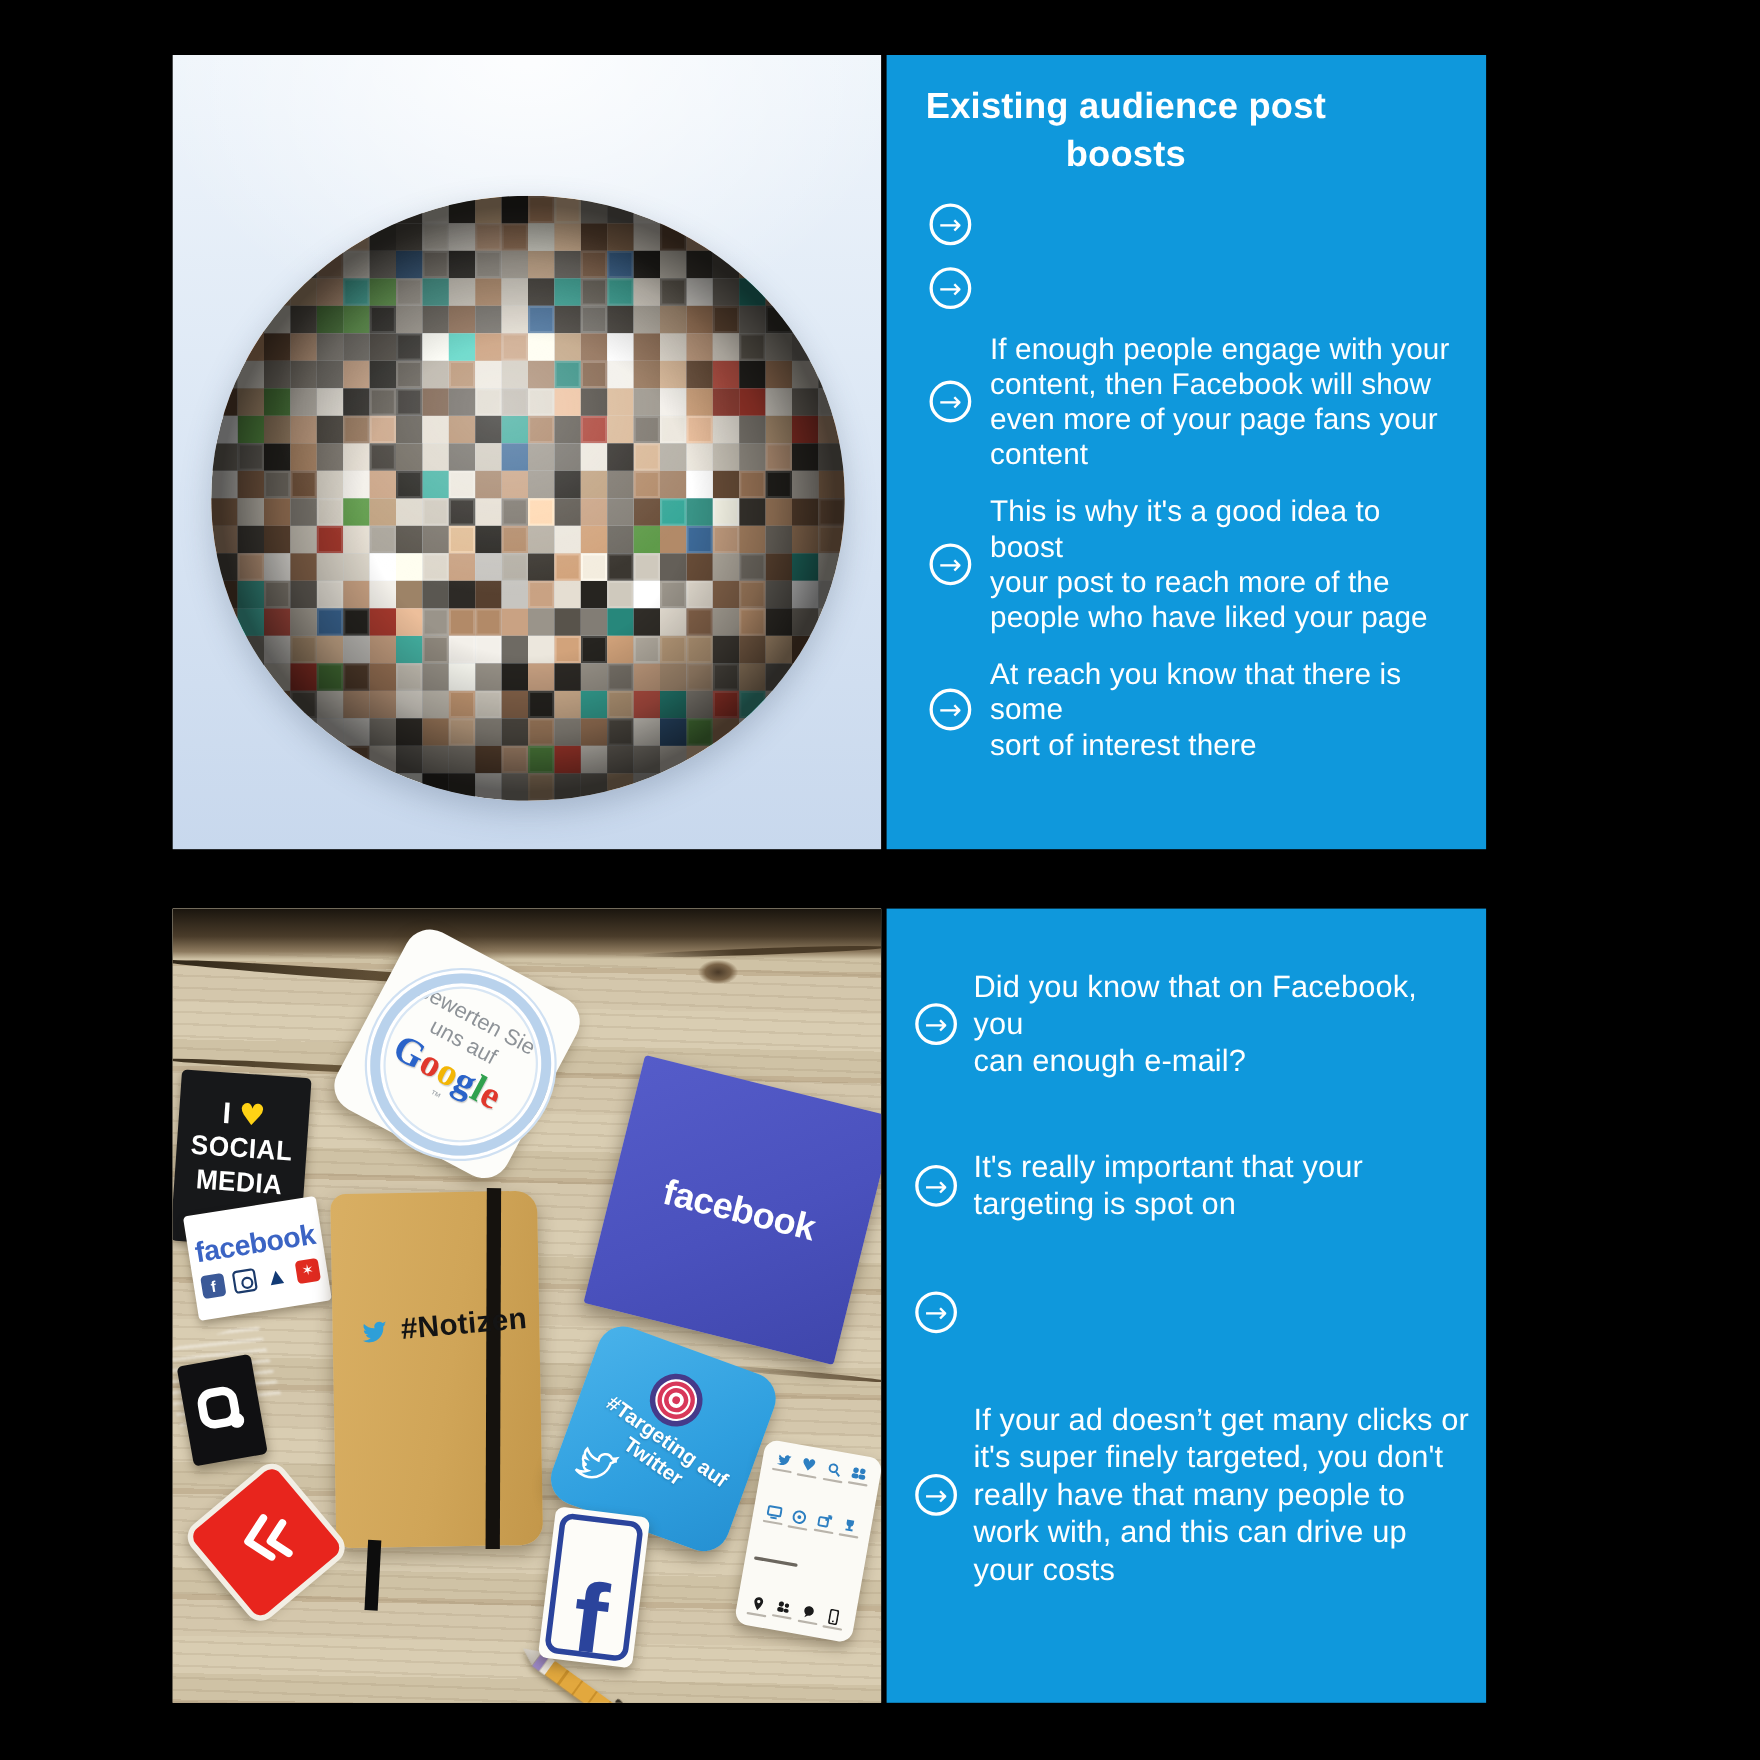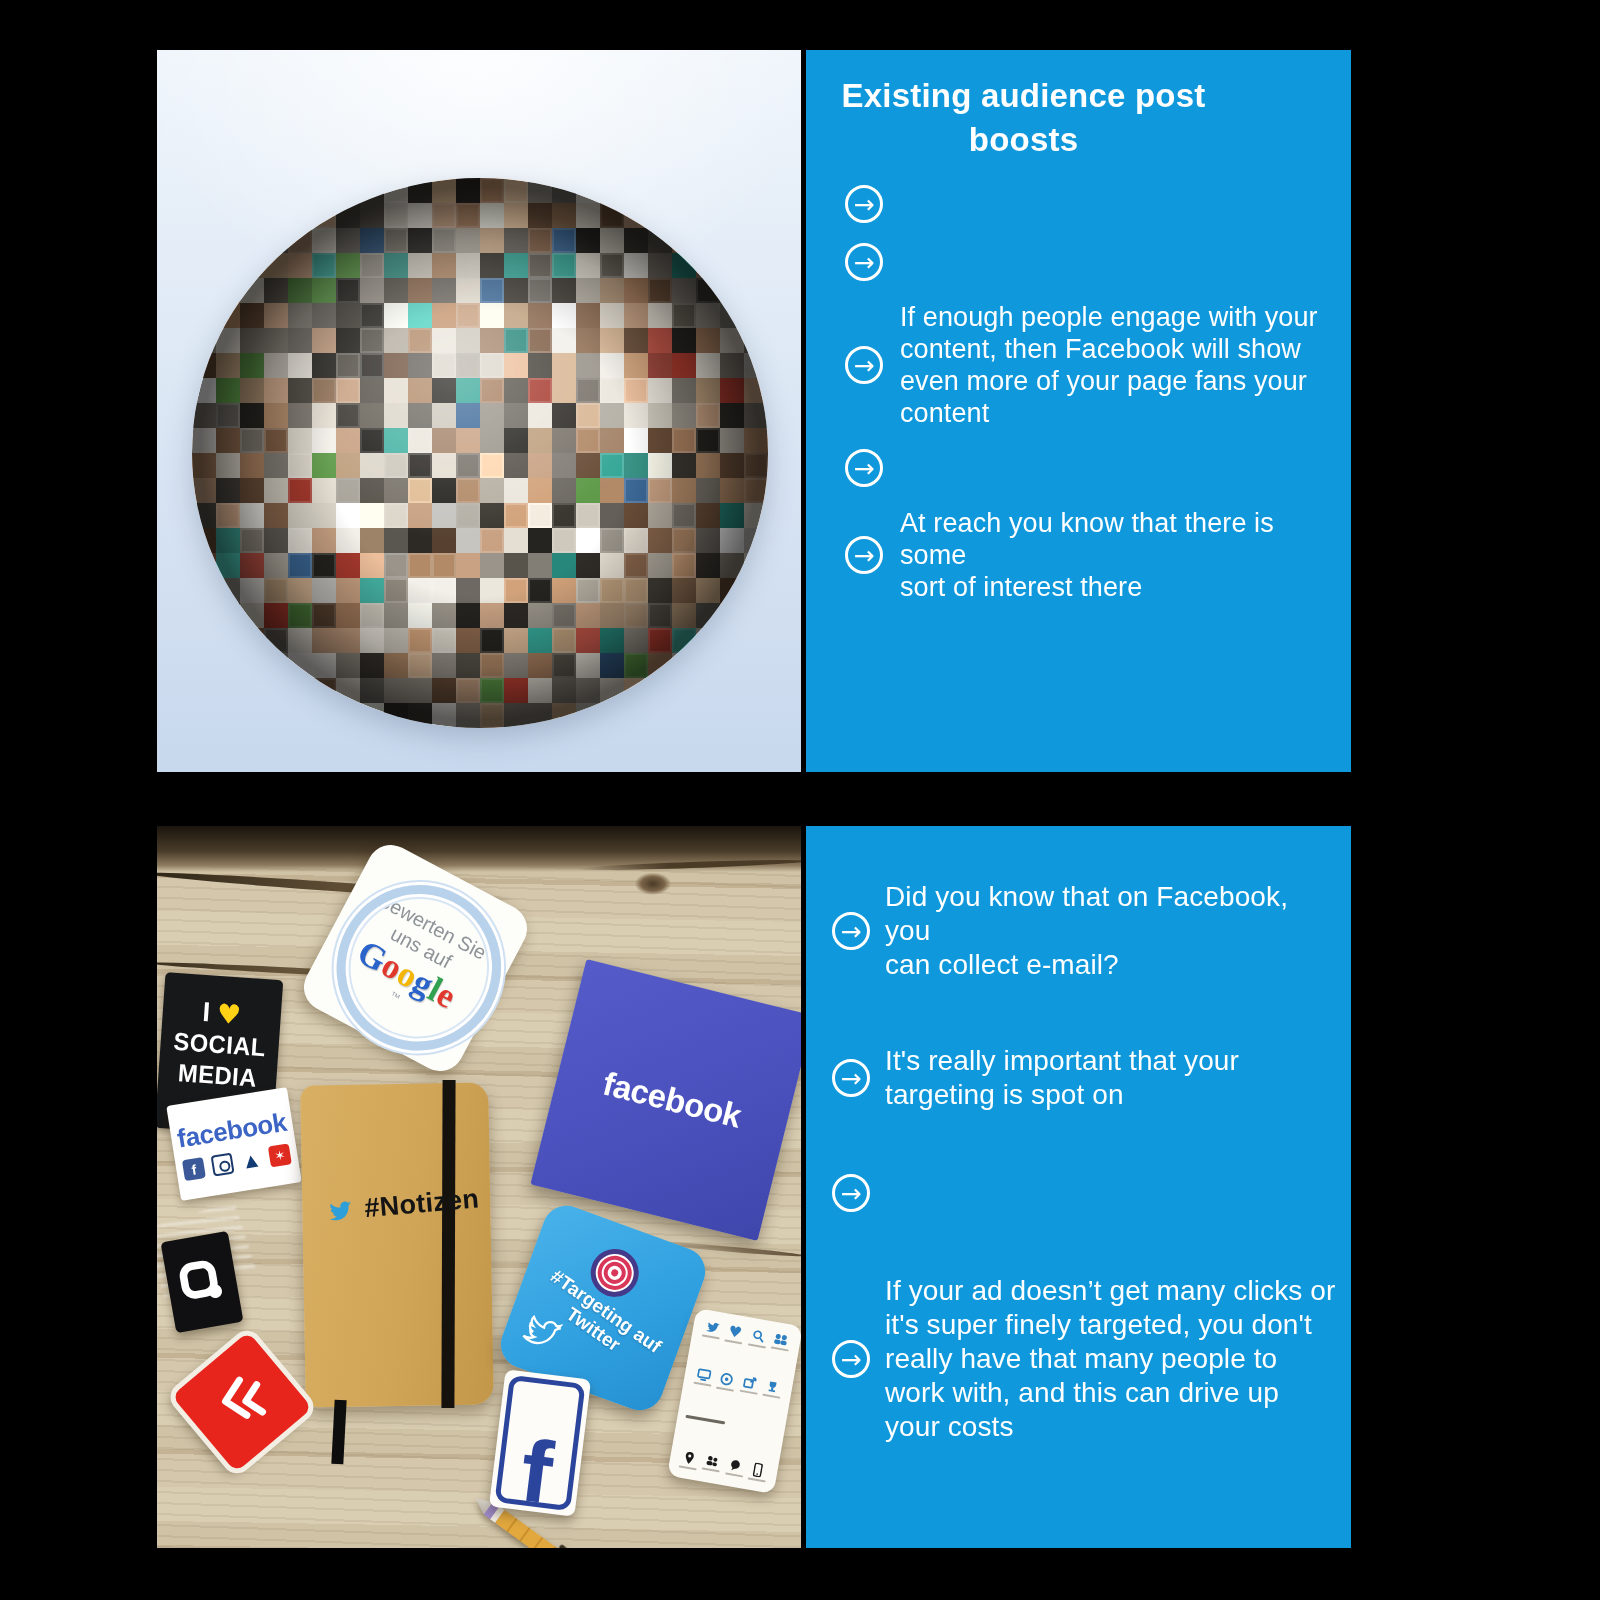--- a/index.html
+++ b/index.html
@@ -706,20 +706,23 @@
           <li class="bullet">
             <span class="b-icon">→</span>
             <span class="b-text">If enough people engage with your
 content, then Facebook will show
 even more of your page fans your
 content</span>
           </li>
 
           <li class="bullet">
             <span class="b-icon">→</span>
+            <span class="b-text">This is why it's a good idea to boost
+your post to reach more of the
+people who have liked your page</span>
           </li>
 
           <li class="bullet">
             <span class="b-icon">→</span>
             <span class="b-text">At reach you know that there is some
 sort of interest there</span>
           </li>
         </ul>
     </div>
   </section>
@@ -911,21 +914,21 @@
         </svg>
       </div>
     </div>
 
     <div class="panel panel-bottom">
       <ul class="bullets bullets-bottom">
 
           <li class="bullet">
             <span class="b-icon">→</span>
             <span class="b-text">Did you know that on Facebook, you
-can collect e-mail?</span>
+can enough e-mail?</span>
           </li>
 
           <li class="bullet">
             <span class="b-icon">→</span>
             <span class="b-text">It's really important that your
 targeting is spot on</span>
           </li>
 
           <li class="bullet">
             <span class="b-icon">→</span>

